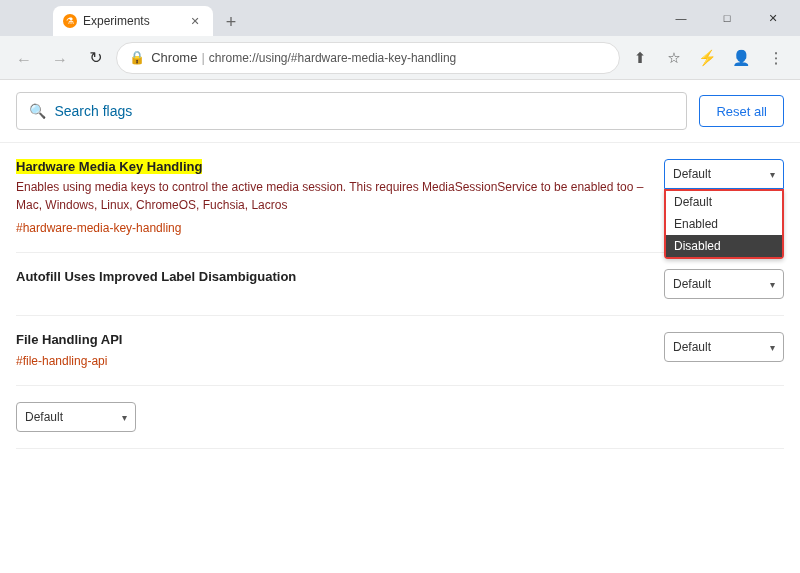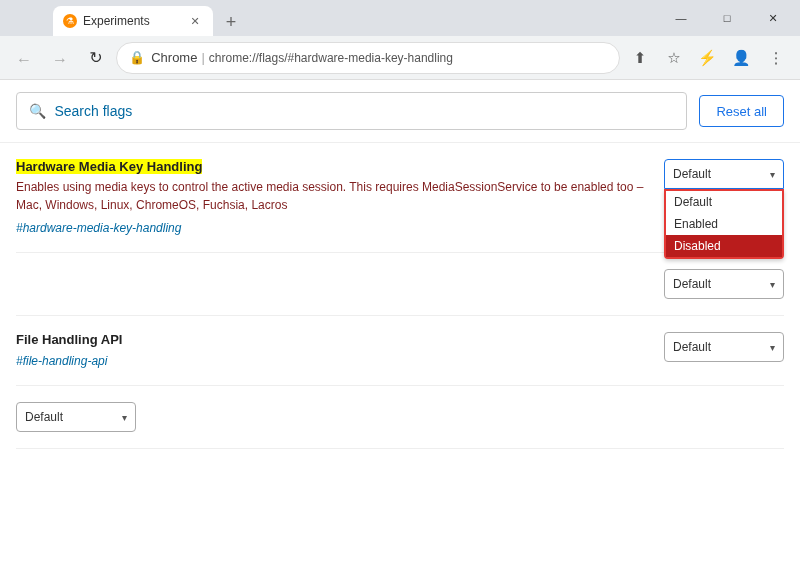--- a/index.html
+++ b/index.html
@@ -194,23 +194,22 @@
       margin-bottom: 4px;
     }
     .flag-desc {
       font-size: 12px;
       color: #7f1d1d;
       line-height: 1.5;
       margin-bottom: 4px;
     }
     .flag-link {
       font-size: 12px;
-      color: #0369a1;
+      color: #c2410c;
       text-decoration: none;
-      font-style: italic;
     }
     .flag-control { flex-shrink: 0; position: relative; }
 
     
     .dropdown {
       position: relative;
       width: 120px;
     }
     .dropdown-btn {
       width: 120px;
@@ -257,21 +256,21 @@
       z-index: 100;
       box-shadow: 0 2px 4px rgba(0,0,0,0.2);
     }
     .dropdown-option {
       padding: 4px 8px;
       font-size: 12px;
       color: #333;
       cursor: pointer;
     }
     .dropdown-option.selected {
-      background: #b91c1c;
+      background: #404040;
       color: #fff;
     }
 
     .main-scroll {
       flex: 1;
       overflow-y: scroll;
     }
     .main-scroll::-webkit-scrollbar { width: 8px; }
     .main-scroll::-webkit-scrollbar-thumb { background: #bdbdbd; border-radius: 4px; }
     .main-scroll::-webkit-scrollbar-track { background: #f5f5f5; }
@@ -298,21 +297,21 @@
   </div>
 
   <div class="nav-bar">
     <div class="nav-btn disabled">←</div>
     <div class="nav-btn disabled">→</div>
     <div class="nav-btn">↻</div>
     <div class="omnibox">
       <span class="lock-icon">🔒</span>
       <span class="chrome-label">Chrome</span>
       <span style="color:#aaa;margin:0 4px;">|</span>
-      <span class="url-text">chrome://flags/#hardware-media-key-handling</span>
+      <span class="url-text">chrome://using/#hardware-media-key-handling</span>
     </div>
     <div class="nav-actions">
       <div class="nav-action-btn">⬆</div>
       <div class="nav-action-btn">☆</div>
       <div class="nav-action-btn">⚡</div>
       <div class="nav-action-btn">👤</div>
       <div class="nav-action-btn">⋮</div>
     </div>
   </div>
 
@@ -347,20 +346,21 @@
                 <div class="dropdown-option">Default</div>
                 <div class="dropdown-option">Enabled</div>
                 <div class="dropdown-option selected">Disabled</div>
               </div>
             </div>
           </div>
         </div>
 
         <div class="flag-item">
           <div class="flag-info">
+            <div class="flag-title">Autofill Uses Improved Label Disambiguation</div>
           </div>
           <div class="flag-control">
             <div class="dropdown">
               <div class="dropdown-btn">
                 <span>Default</span>
                 <span class="dropdown-arrow">▾</span>
               </div>
             </div>
           </div>
         </div>

